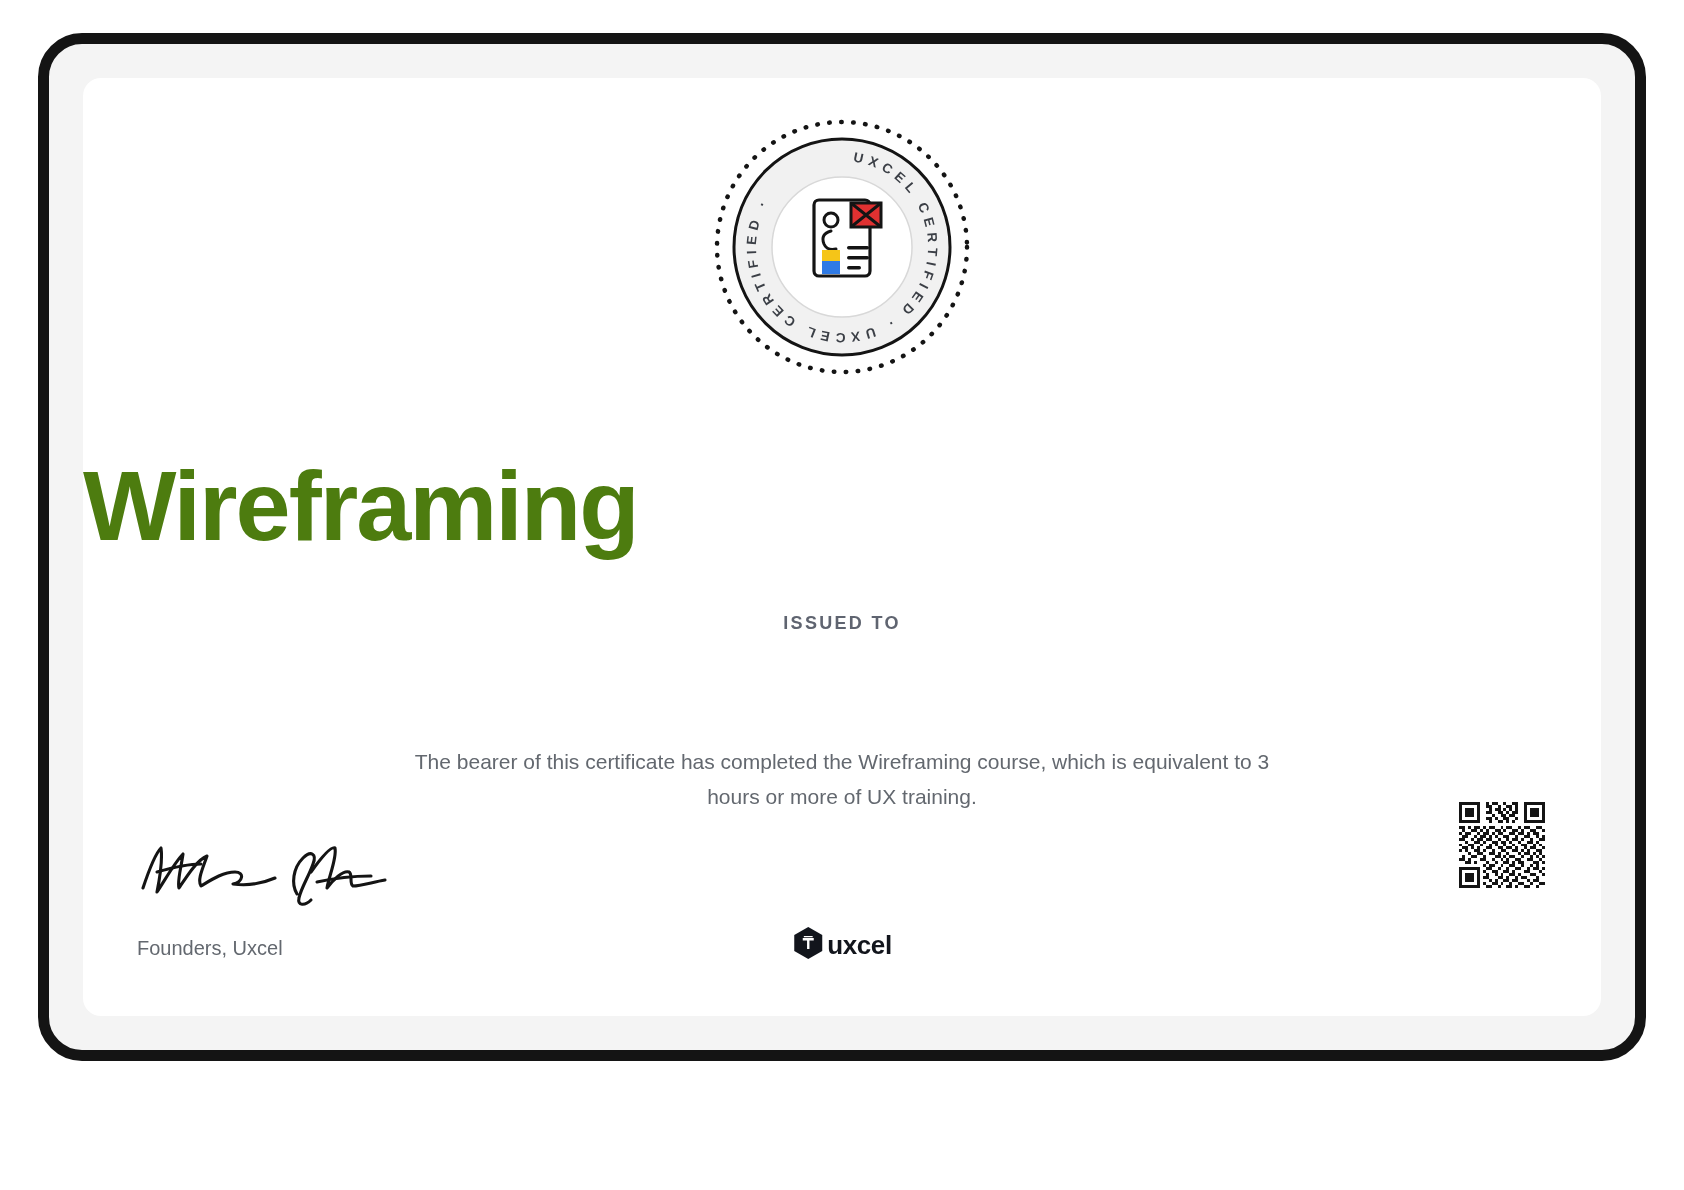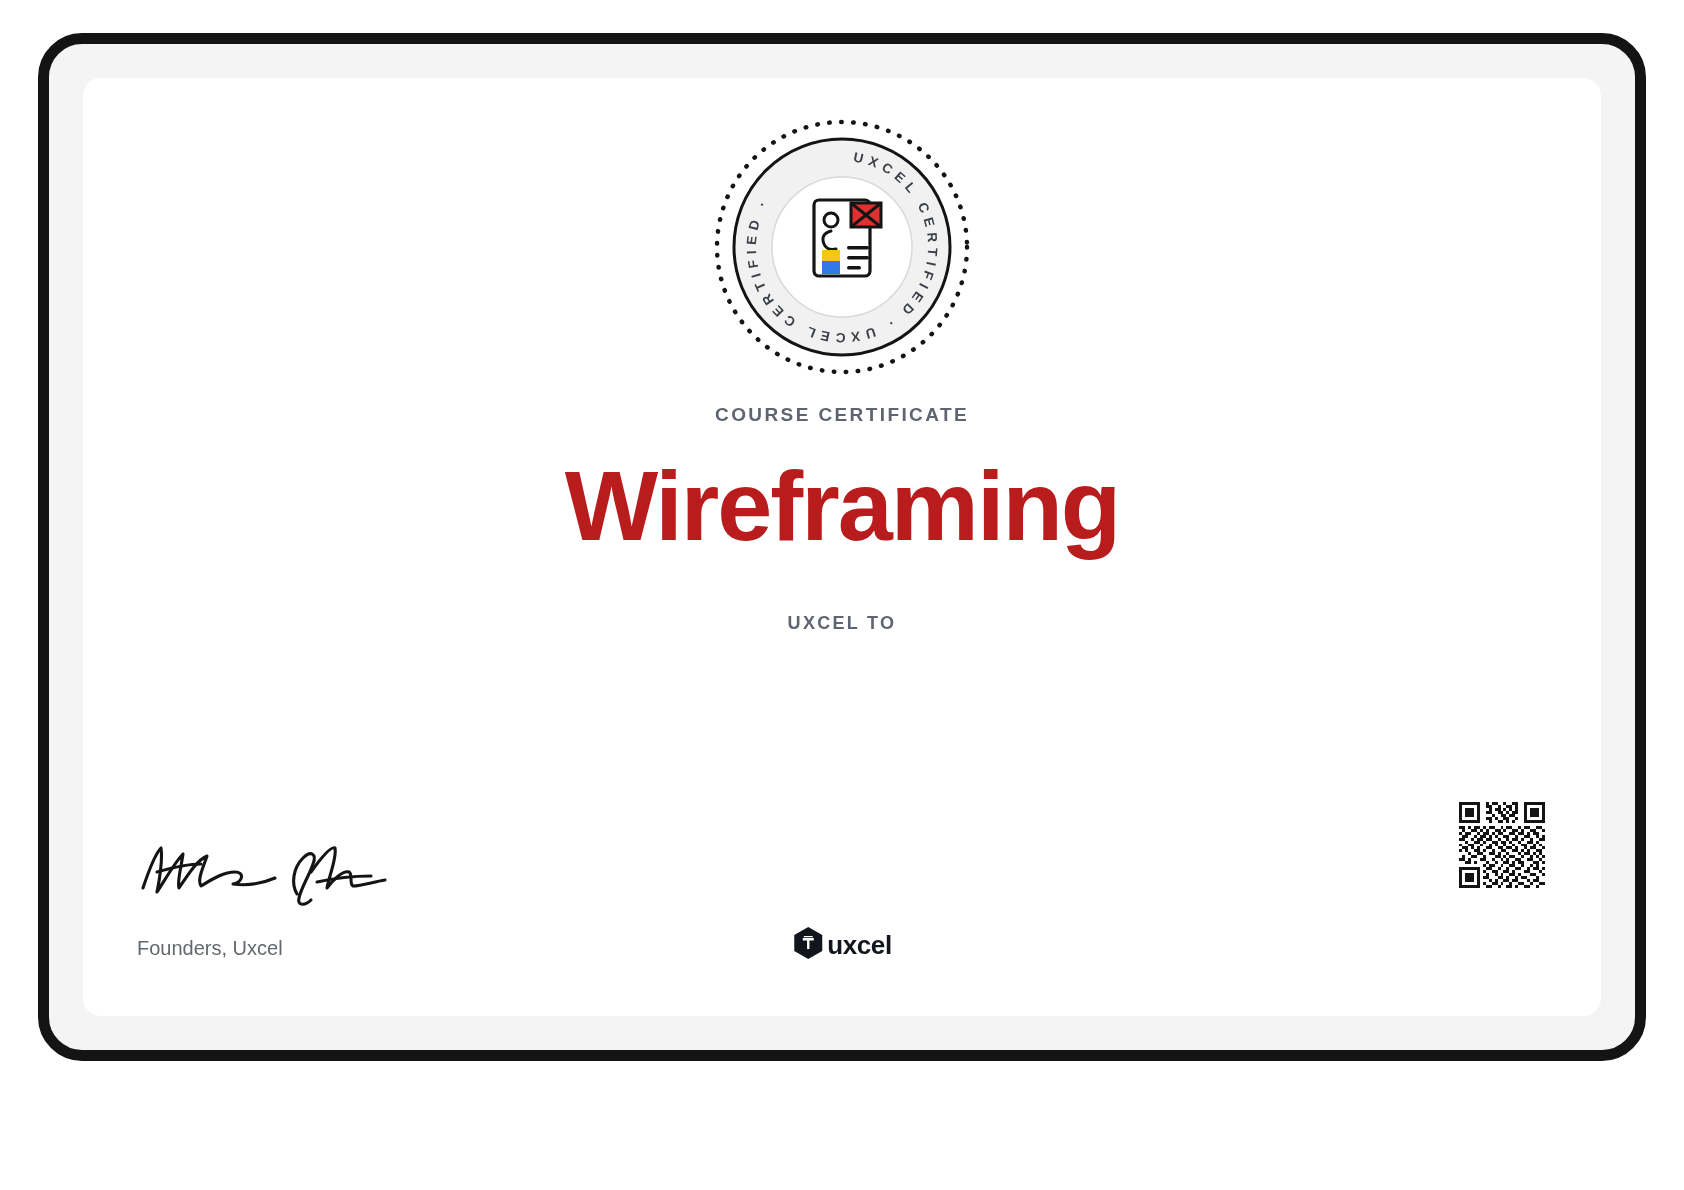--- a/index.html
+++ b/index.html
@@ -58,25 +58,25 @@
     font-size: 19px;
     font-weight: bold;
     letter-spacing: 2.4px;
     color: #5f6470;
   }
   .course-title {
     position: absolute;
     top: 370px;
     left: 0;
     right: 0;
-    text-align: center;
+    text-align: left;
     font-size: 99px;
     font-weight: bold;
     letter-spacing: -2px;
-    color: #b91c1c;
+    color: #4d7c0f;
     line-height: 1.18;
   }
   .issued-to-label {
     position: absolute;
     top: 535px;
     left: 0;
     right: 0;
     text-align: center;
     font-size: 18px;
     font-weight: bold;
@@ -191,23 +191,23 @@
           <rect x="15" y="61" width="18" height="13" fill="#2f7ae5"></rect>
           <rect x="40" y="46" width="22" height="3.4" rx="1.7" fill="#141414"></rect>
           <rect x="40" y="56" width="22" height="3.4" rx="1.7" fill="#141414"></rect>
           <rect x="40" y="66" width="14" height="3.4" rx="1.7" fill="#141414"></rect>
           <rect x="44" y="3" width="30" height="24" fill="#e03131" stroke="#141414" stroke-width="3"></rect>
           <path d="M44 3 L74 27 M74 3 L44 27" stroke="#141414" stroke-width="3"></path>
         </g>
       </svg>
     </div>
 
-    <div class="eyebrow">COURSE CERTIFICATE</div>
     <div class="course-title">Wireframing</div>
-    <div class="issued-to-label">UXCEL TO</div>
+    <div class="issued-to-label">ISSUED TO</div>
+    <div class="description">The bearer of this certificate has completed the Wireframing course, which is equivalent to 3 hours or more of UX training.</div>
 
     <div class="signature">
       <svg width="290" height="80" viewBox="0 0 290 80" xmlns="http://www.w3.org/2000/svg">
         <g fill="none" stroke="#141414" stroke-width="3.1" stroke-linecap="round" stroke-linejoin="round">
           <path d="M8 56 C14 38 20 22 26 16 C28 30 24 50 22 60 C30 48 40 30 48 22 C46 36 42 50 44 56 C52 44 62 28 72 24 C68 36 62 48 66 54 C76 48 88 40 100 40 C110 40 108 50 98 52 C112 54 126 52 140 46"></path>
           <path d="M22 40 C36 36 52 32 66 32"></path>
           <path d="M162 62 C156 52 158 36 168 26 C176 18 182 22 178 32 C174 44 166 56 164 66 C162 74 170 74 176 68"></path>
           <path d="M176 40 C186 26 196 14 200 16 C202 26 194 44 192 56 C198 48 208 38 214 40 C218 42 214 52 218 54 C226 54 238 50 250 48"></path>
           <path d="M182 50 C200 46 220 44 236 44"></path>
         </g>

